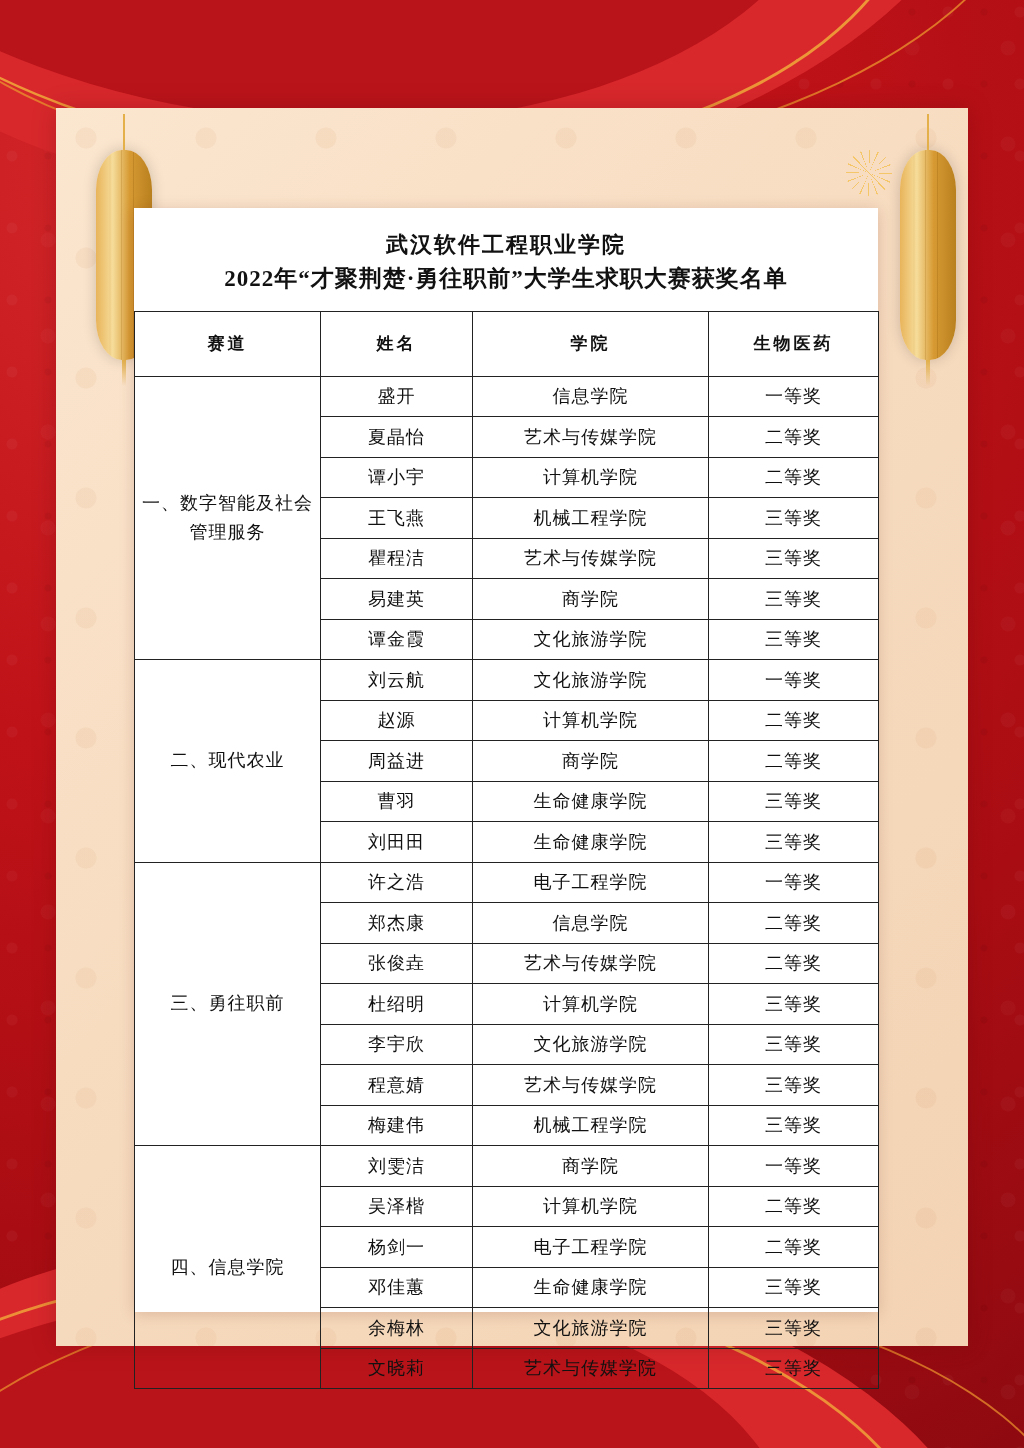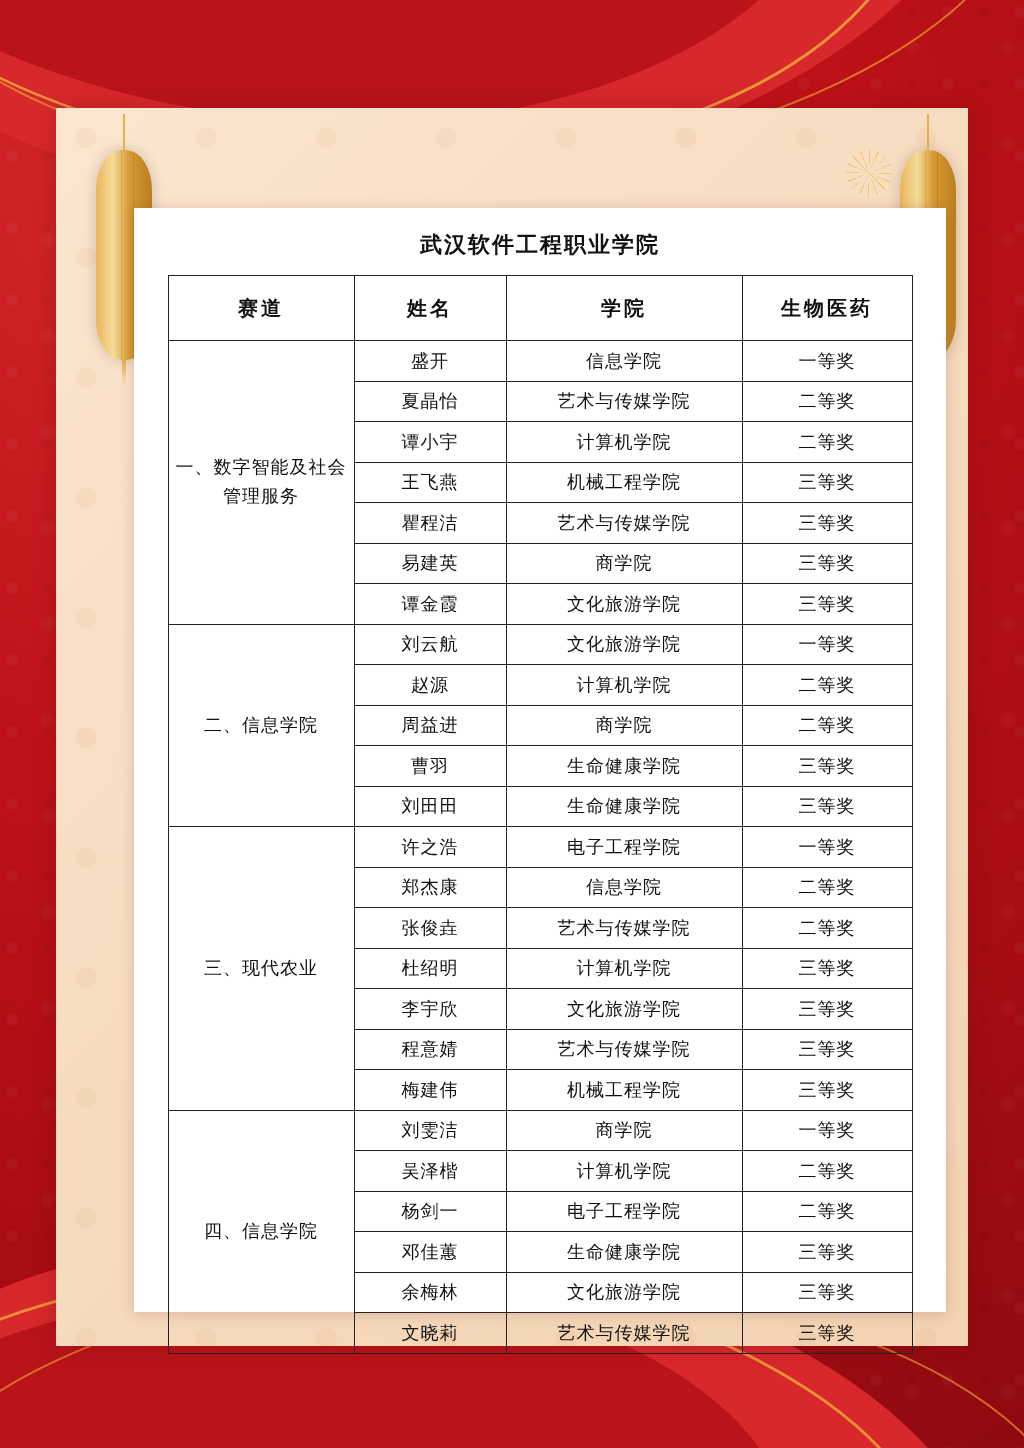--- a/index.html
+++ b/index.html
@@ -200,21 +200,21 @@
         #f4c45d 337deg 340deg, transparent 340deg 360deg);
     border-radius: 50%;
     opacity: .9;
   }
 
   
   .sheet {
     position: absolute;
     left: 134px;
     top: 208px;
-    width: 812px;
+    width: 744px;
     height: 1104px;
     background: #ffffff;
     box-shadow: 0 2px 14px rgba(100,20,20,.18);
     box-sizing: border-box;
   }
 
   .doc-title {
     text-align: center;
     padding: 20px 20px 12px 20px;
     color: #111;
@@ -240,21 +240,21 @@
   }
   table.award-table th,
   table.award-table td {
     border: 1px solid #222;
     text-align: center;
     color: #111;
     font-family: "Liberation Serif", serif;
   }
   table.award-table th {
     height: 62px;
-    font-size: 20px;
+    font-size: 17px;
     font-weight: bold;
     letter-spacing: 3px;
   }
   table.award-table td {
     height: 37.5px;
     font-size: 18px;
     letter-spacing: 1px;
   }
   td.track-cell {
     font-size: 18px;
@@ -291,20 +291,21 @@
   <div class="lantern lantern-right">
     <div class="lantern-bands"></div>
   </div>
   <div class="sparkle"></div>
 </div>
 
 <div class="sheet">
 
   <div class="doc-title">
     <div class="line1">武汉软件工程职业学院</div>
+    <div class="line2">2022年“才聚荆楚·勇往职前”大学生求职大赛获奖名单</div>
   </div>
 
   <table class="award-table">
     <colgroup>
       <col class="c-track">
       <col class="c-name">
       <col class="c-college">
       <col class="c-level">
     </colgroup>
     <thead>
@@ -346,21 +347,21 @@
           <td>易建英</td>
           <td>商学院</td>
           <td>三等奖</td>
         </tr>
         <tr>
           <td>谭金霞</td>
           <td>文化旅游学院</td>
           <td>三等奖</td>
         </tr>
         <tr>
-          <td class="track-cell" rowspan="5">二、信息学院</td>
+          <td class="track-cell" rowspan="5">二、现代农业</td>
           <td>刘云航</td>
           <td>文化旅游学院</td>
           <td>一等奖</td>
         </tr>
         <tr>
           <td>赵源</td>
           <td>计算机学院</td>
           <td>二等奖</td>
         </tr>
         <tr>
@@ -372,21 +373,21 @@
           <td>曹羽</td>
           <td>生命健康学院</td>
           <td>三等奖</td>
         </tr>
         <tr>
           <td>刘田田</td>
           <td>生命健康学院</td>
           <td>三等奖</td>
         </tr>
         <tr>
-          <td class="track-cell" rowspan="7">三、现代农业</td>
+          <td class="track-cell" rowspan="7">三、勇往职前</td>
           <td>许之浩</td>
           <td>电子工程学院</td>
           <td>一等奖</td>
         </tr>
         <tr>
           <td>郑杰康</td>
           <td>信息学院</td>
           <td>二等奖</td>
         </tr>
         <tr>

